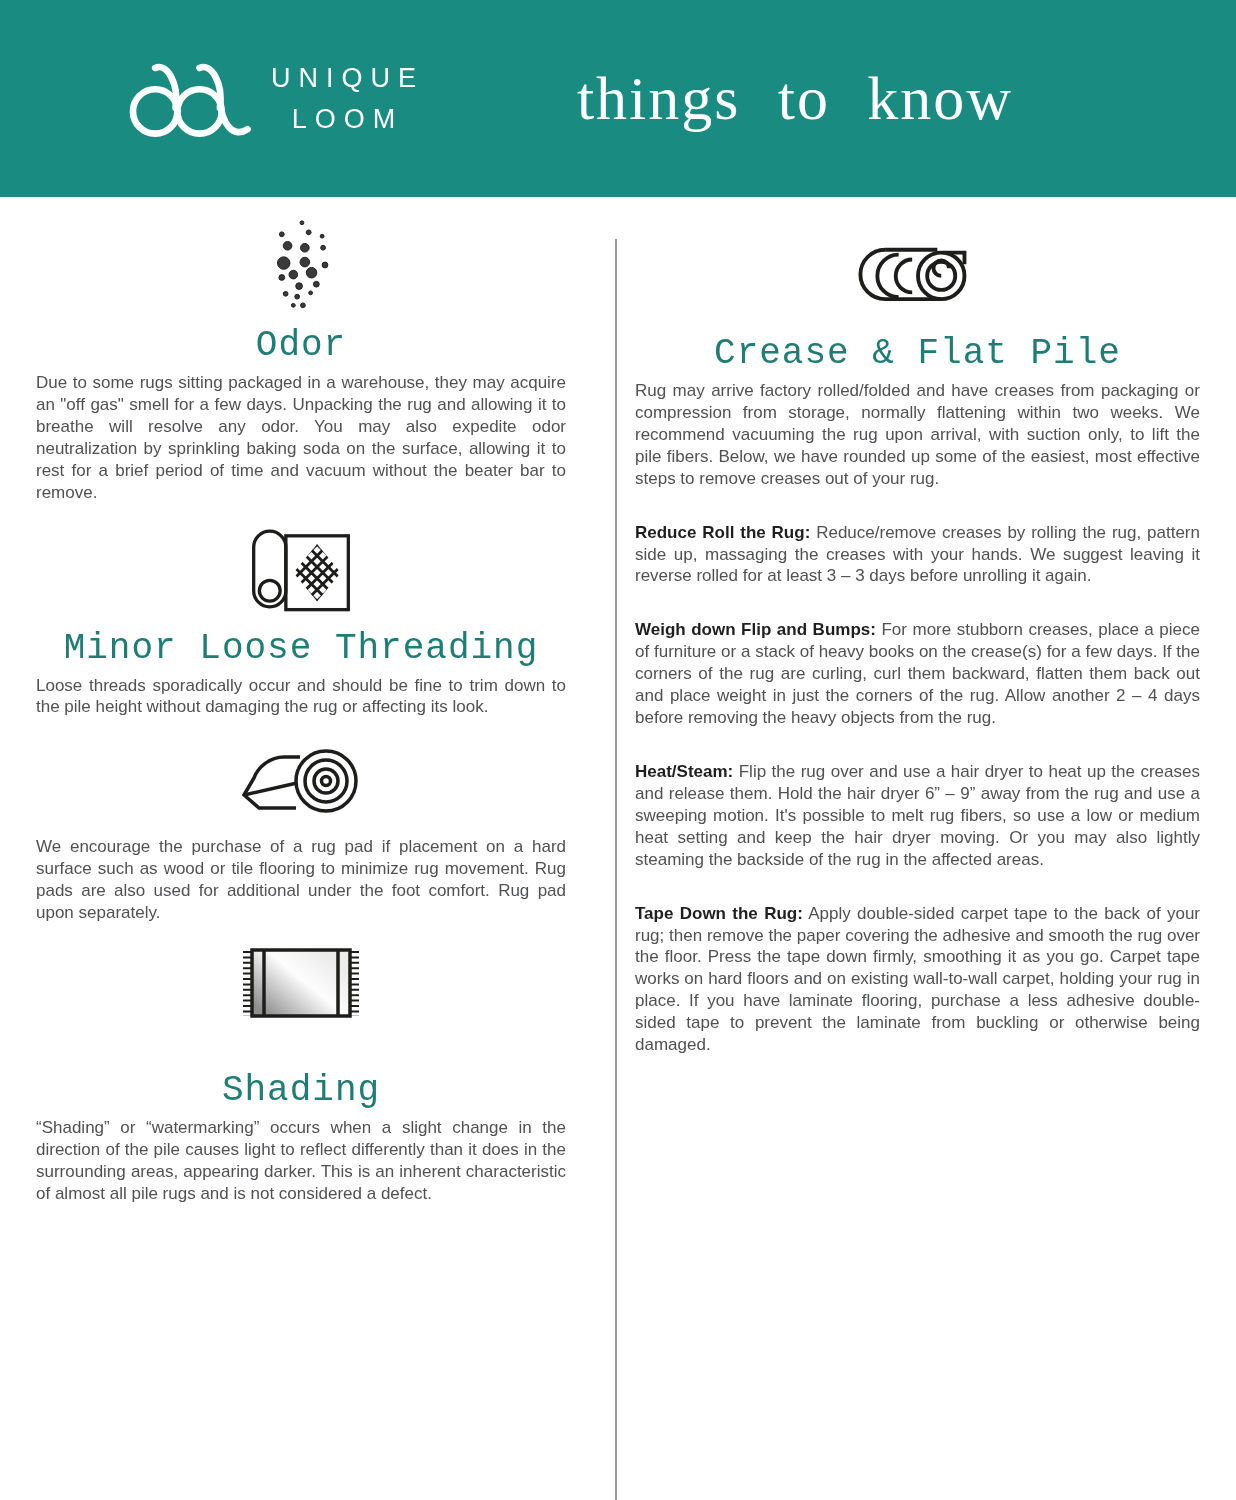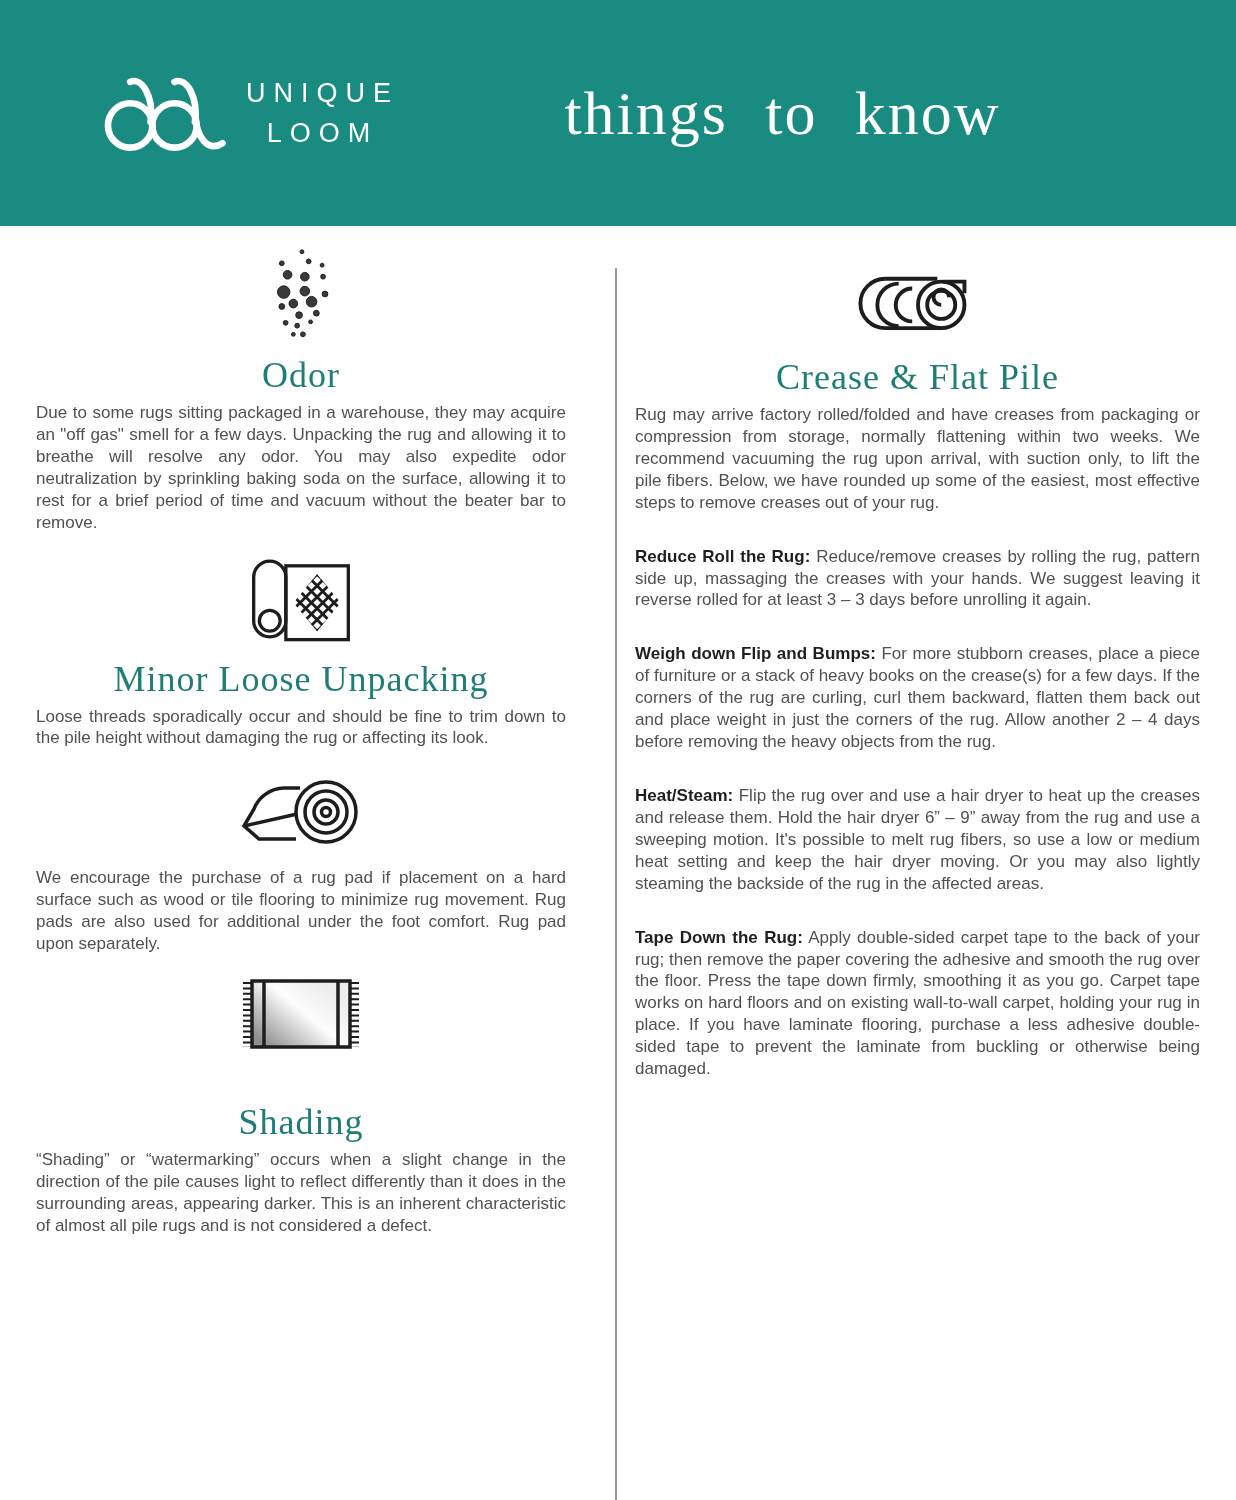--- a/index.html
+++ b/index.html
@@ -3,22 +3,23 @@
 <meta charset="utf-8">
 <style>
   * { box-sizing: border-box; }
   html,body { margin:0; padding:0; background:#ffffff; }
   .page {
     width:1236px; height:1500px; position:relative; overflow:hidden;
     background:#ffffff; font-family:"Liberation Sans", sans-serif;
   }
   
   .header {
-    height:226px; background:#1a8b81; display:flex; align-items:center;
+    height:197px; background:#1a8b81; display:flex; align-items:center;
     color:#ffffff;
+    padding-left:25px;
   }
   .logo-wrap { margin-left:100px; display:flex; align-items:center; gap:20px; flex:0 0 auto; }
   .logo-wrap svg { display:block; }
   .brand {
     font-size:27px; letter-spacing:8px; line-height:1.5; font-weight:400;
     text-align:center; white-space:nowrap;
   }
   .header-title {
     flex:1; text-align:center; padding-right:70px;
     font-family:"Liberation Serif", serif; font-weight:400;
@@ -29,36 +30,36 @@
   .divider {
     position:absolute; left:615px; top:42px; bottom:-1272px;
     width:2px; height:1272px; background:#979b9a;
   }
   .col-left  { width:617px; padding:20px 51px 0 36px; }
   .col-right { width:619px; padding:46px 36px 0 18px; }
   
   .sec { text-align:center; }
   .sec .icon { display:inline-block; }
   h2 {
-    font-family:Liberation Serif, serif; font-weight:400;
+    font-family:Liberation Mono, monospace; font-weight:400;
     color:#1e7d74; font-size:36px; letter-spacing:1px;
     margin:8px 0 2px 0;
   }
   .sec p, .col-right p {
     text-align:justify; color:#505153; font-size:17px;
     line-height:1.29; margin:6px 0 0 0;
   }
   .sec-threading { margin-top:16px; }
   .sec-rugpad    { margin-top:26px; }
   .sec-rugpad .icon { margin-bottom:8px; }
   .sec-shading   { margin-top:20px; }
   .sec-shading h2 { margin-top:44px; }
   .tip { margin-top:32px !important; }
   .tip b { color:#1f1f1f; font-weight:700; }
-  .crease-head h2 { margin-top:20px; }
+  .crease-head h2 { margin-top:26px; }
   .icon svg { stroke:#1d1d1b; }
 </style>
 </head>
 <body>
 
 <div class="page">
 
   <div class="header">
     <div class="logo-wrap">
       <span>
@@ -120,21 +121,21 @@
             <circle cx="23" cy="74" r="11"></circle>
             <clipPath id="hatchClip">
                 <polygon points="73,25 98,55 73,85 48,55"></polygon>
               </clipPath>
             <g clip-path="url(#hatchClip)" stroke-width="3">
               <path d="M49 -23 L97 25 M49 -11 L97 37 M49 1 L97 49 M49 13 L97 61 M49 25 L97 73 M49 37 L97 85 M49 49 L97 97 M49 61 L97 109 M49 73 L97 121"></path>
               <path d="M49 25 L97 -23 M49 37 L97 -11 M49 49 L97 1 M49 61 L97 13 M49 73 L97 25 M49 85 L97 37 M49 97 L97 49 M49 109 L97 61 M49 121 L97 73"></path>
             </g>
           </svg>
         </span>
-        <h2>Minor Loose Unpacking</h2>
+        <h2>Minor Loose Threading</h2>
         <p>Loose threads sporadically occur and should be fine to trim down to the pile height without damaging the rug or affecting its look.</p>
       </div>
 
       <div class="sec sec-rugpad">
         <span class="icon">
           <svg width="122" height="74" viewBox="0 0 122 74" fill="none" stroke-width="3.5">
             <circle cx="86" cy="37" r="30"></circle>
             <circle cx="86" cy="37" r="21"></circle>
             <circle cx="86" cy="37" r="12"></circle>
             <circle cx="86" cy="37" r="4.5"></circle>

